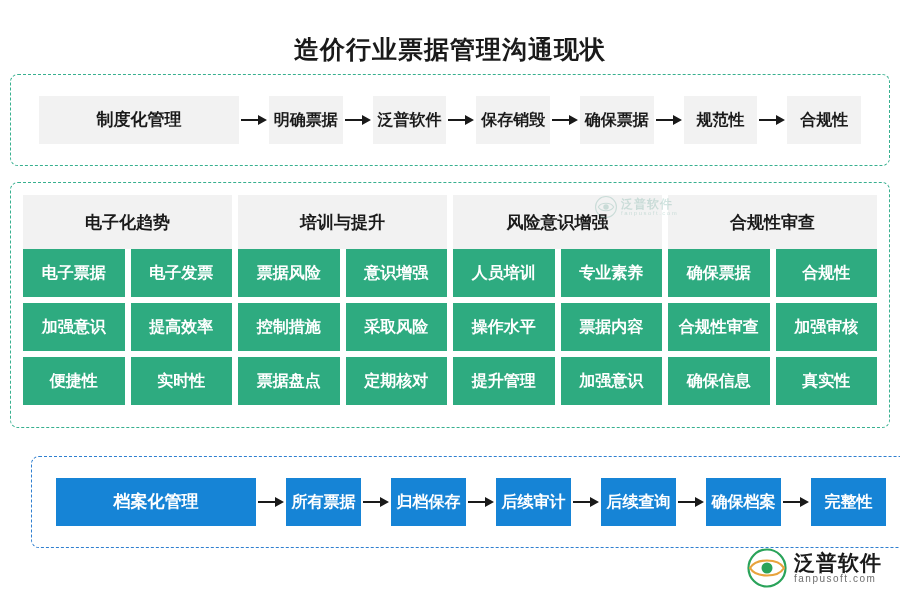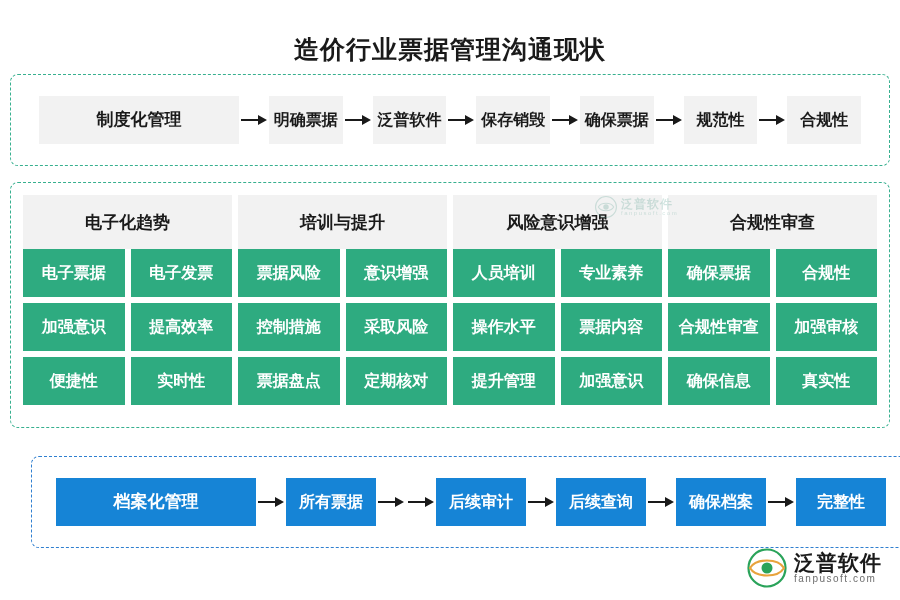--- a/index.html
+++ b/index.html
@@ -286,20 +286,21 @@
         <svg width="26" height="14" viewBox="0 0 26 14">
             <path d="M0 6h17V2l9 5-9 5V8H0z" fill="#1a1a1a"></path>
           </svg>
       </div>
       <div class="flow-cell blue">所有票据</div>
       <div class="arrow">
         <svg width="26" height="14" viewBox="0 0 26 14">
             <path d="M0 6h17V2l9 5-9 5V8H0z" fill="#1a1a1a"></path>
           </svg>
       </div>
+      <div class="flow-cell blue">归档保存</div>
       <div class="arrow">
         <svg width="26" height="14" viewBox="0 0 26 14">
             <path d="M0 6h17V2l9 5-9 5V8H0z" fill="#1a1a1a"></path>
           </svg>
       </div>
       <div class="flow-cell blue">后续审计</div>
       <div class="arrow">
         <svg width="26" height="14" viewBox="0 0 26 14">
             <path d="M0 6h17V2l9 5-9 5V8H0z" fill="#1a1a1a"></path>
           </svg>

